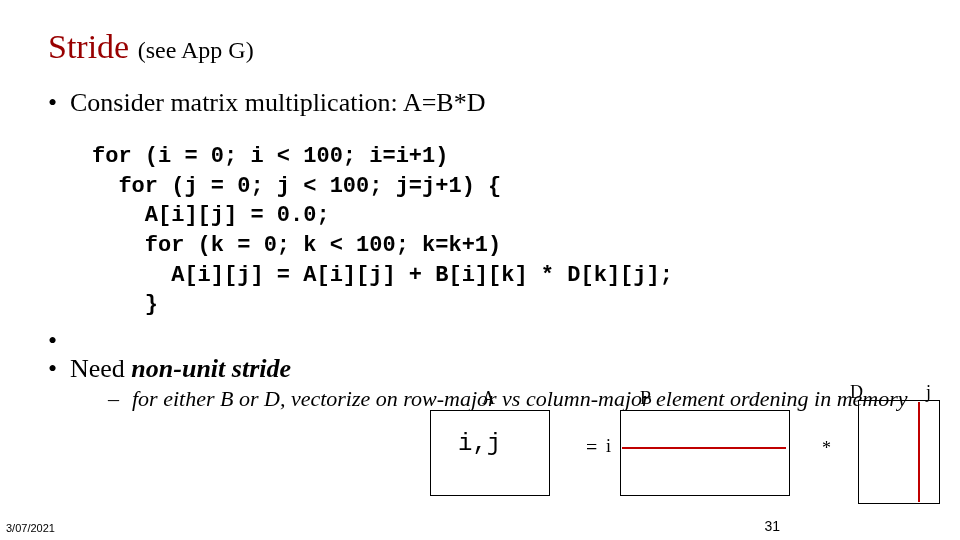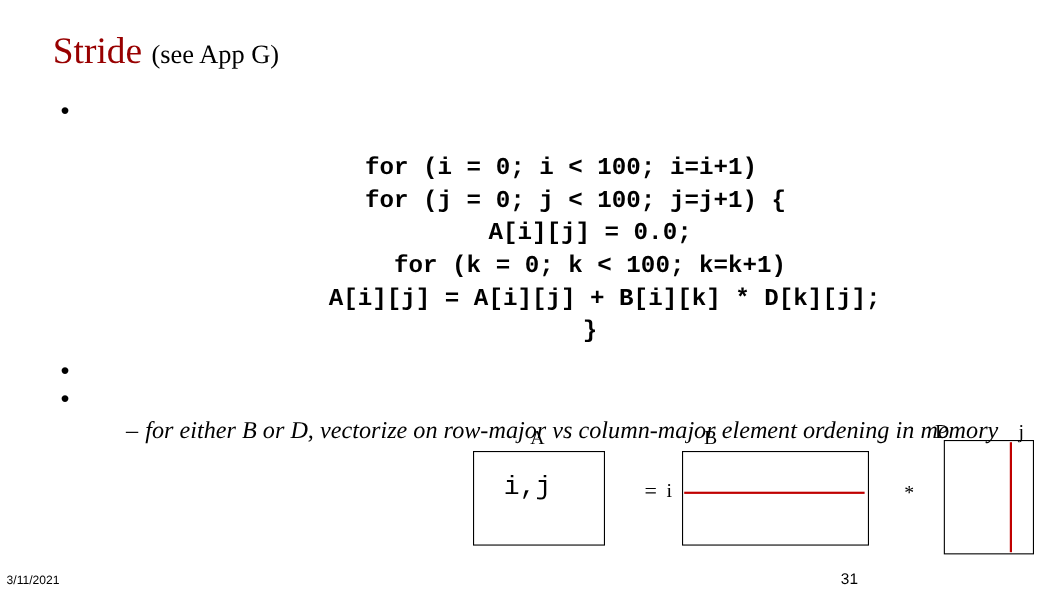--- a/index.html
+++ b/index.html
@@ -1,17 +1,17 @@
 <!DOCTYPE html>
 <html><head>
 <meta charset="utf-8">
 <style>
   * { margin: 0; padding: 0; box-sizing: border-box; }
   html, body { width: 960px; height: 540px; background: #fff; font-family: "Times New Roman", Times, serif; color: #000; overflow: hidden; }
-  .slide { position: relative; width: 784px; height: 540px; text-align: center; }
+  .slide { position: relative; width: 784px; height: 540px; }
   .title { position: absolute; left: 48px; top: 28px; font-size: 34px; color: #980000; }
   .title-sub { font-size: 24px; color: #000; }
   .bullets { position: absolute; left: 48px; top: 88px; width: 880px; }
   .b1 { font-size: 26px; display: flex; align-items: baseline; margin-bottom: 4px; }
   .dot { width: 22px; flex: 0 0 22px; font-size: 26px; line-height: 1; }
   .code { font-family: Liberation Mono, monospace; font-size: 22px; font-weight: bold; white-space: pre; margin-left: 44px; margin-bottom: 8px; line-height: 1.35; margin-top: 24px; }
   .b2 { font-size: 26px; display: flex; align-items: baseline; }
   .b3 { font-size: 26px; display: flex; align-items: baseline; }
   .em { font-style: italic; }
   .bold { font-weight: bold; }
@@ -41,35 +41,39 @@
 
   <div class="title">
     <span>Stride</span>
     <span class="title-sub">(see App G)</span>
   </div>
 
   <div class="bullets">
 
     <div class="b1">
       <span class="dot">•</span>
+      <span>Consider  matrix multiplication: A=B*D</span>
     </div>
 
     <div class="code">for (i = 0; i &lt; 100; i=i+1)
   for (j = 0; j &lt; 100; j=j+1) {
     A[i][j] = 0.0;
     for (k = 0; k &lt; 100; k=k+1)
       A[i][j] = A[i][j] + B[i][k] * D[k][j];
     }</div>
 
     <div class="b2">
       <span class="dot">•</span>
     </div>
 
     <div class="b3">
       <span class="dot">•</span>
+      <span>
+        <span>Need </span><span class="em bold">non-unit stride</span>
+      </span>
     </div>
 
     <div class="sub">
       <span class="dash">–</span>
       <span>for either B or D, vectorize on row-major vs column-major element ordening in memory</span>
     </div>
 
   </div>
 
   <div class="diagram">
@@ -85,16 +89,16 @@
     <div class="rowB"></div>
 
     <div class="star">*</div>
 
     <div class="labD">D</div>
     <div class="jD">j</div>
     <div class="matD"></div>
     <div class="colD"></div>
   </div>
 
-  <div class="footer-date">3/11/2021</div>
+  <div class="footer-date">3/07/2021</div>
   <div class="footer-page">31</div>
 
 </div>
 
 </body></html>

